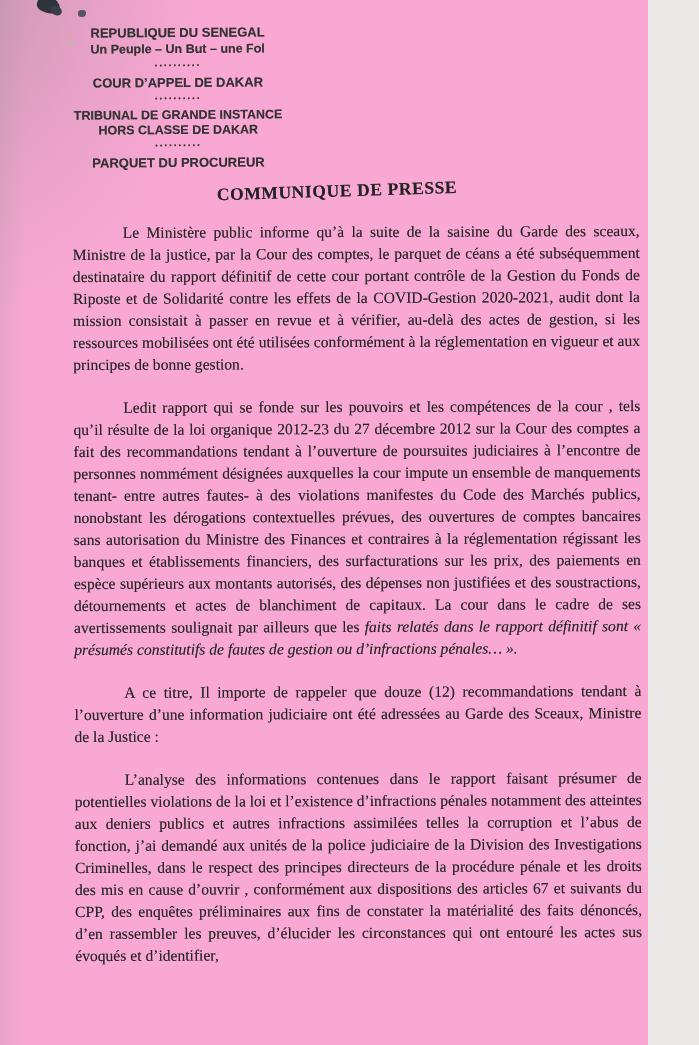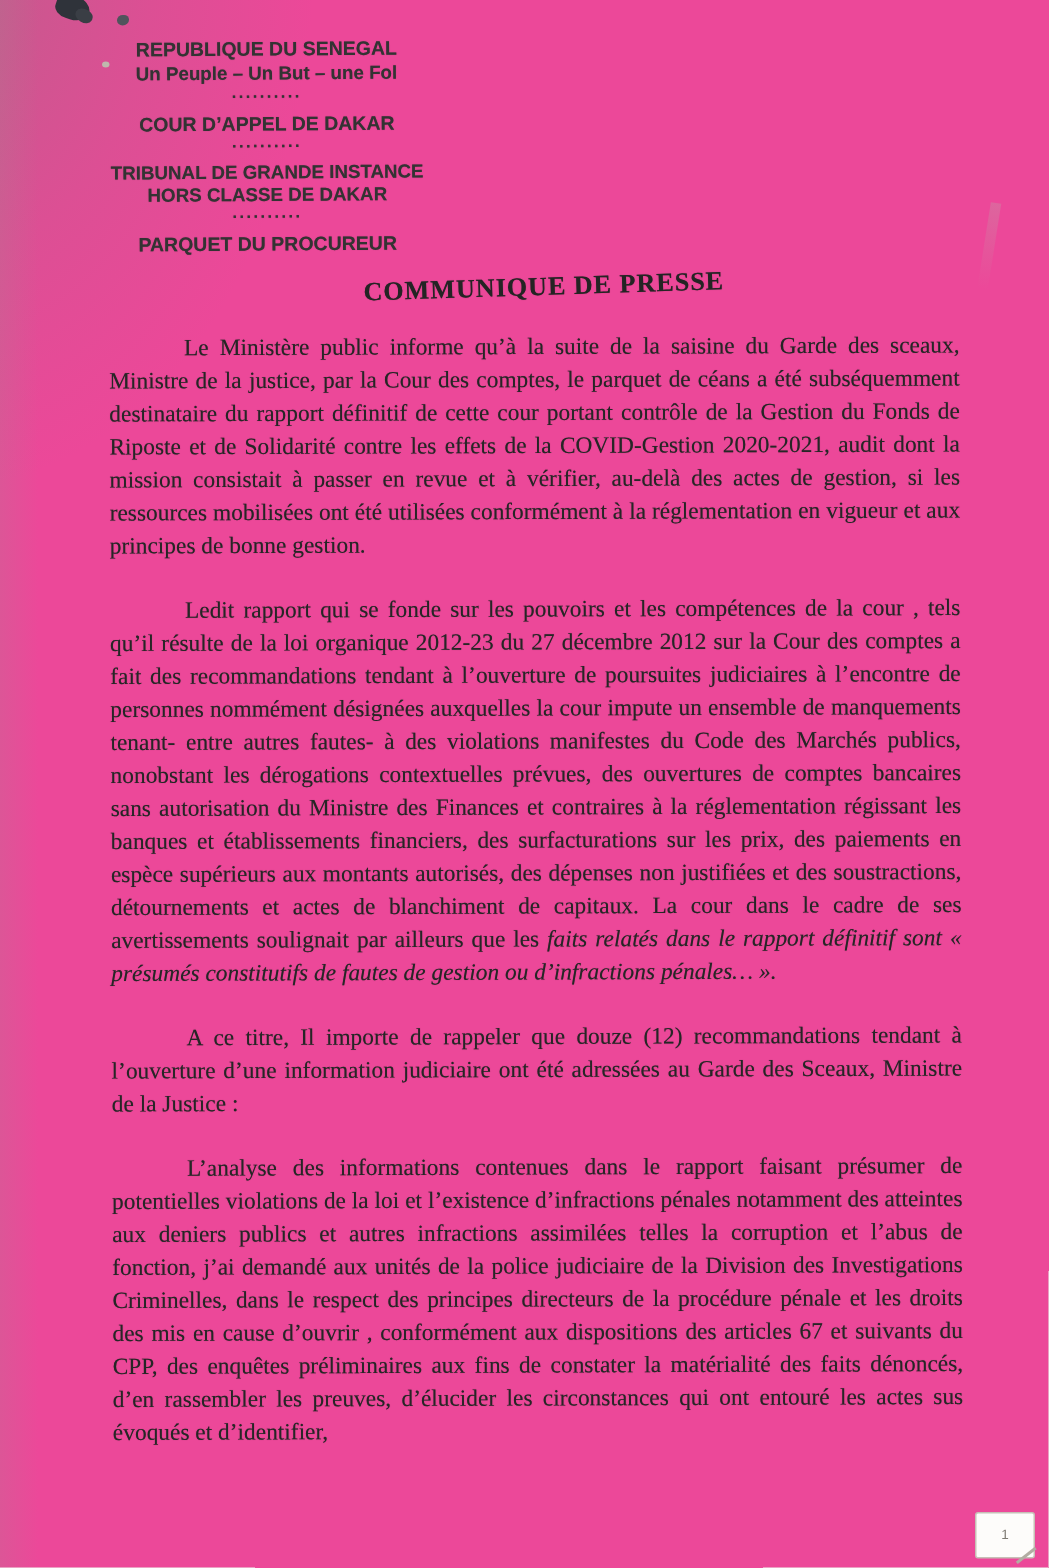--- a/index.html
+++ b/index.html
@@ -2,23 +2,23 @@
 <html><head>
 <meta charset="utf-8">
 <style>
   html, body {
     margin: 0;
     padding: 0;
     background: #e9e8e6;
   }
   .page {
     position: relative;
-    width: 699px;
+    width: 648px;
     height: 1045px;
-    background: #ec4899;
+    background: #f9a8d4;
     overflow: hidden;
     color: #2b2b2b;
   }
   
   .corner-shade {
     position: absolute;
     top: 0; left: 0;
     width: 220px; height: 340px;
     background: radial-gradient(ellipse at -15% -8%,
       rgba(125,122,118,0.38) 0%,

